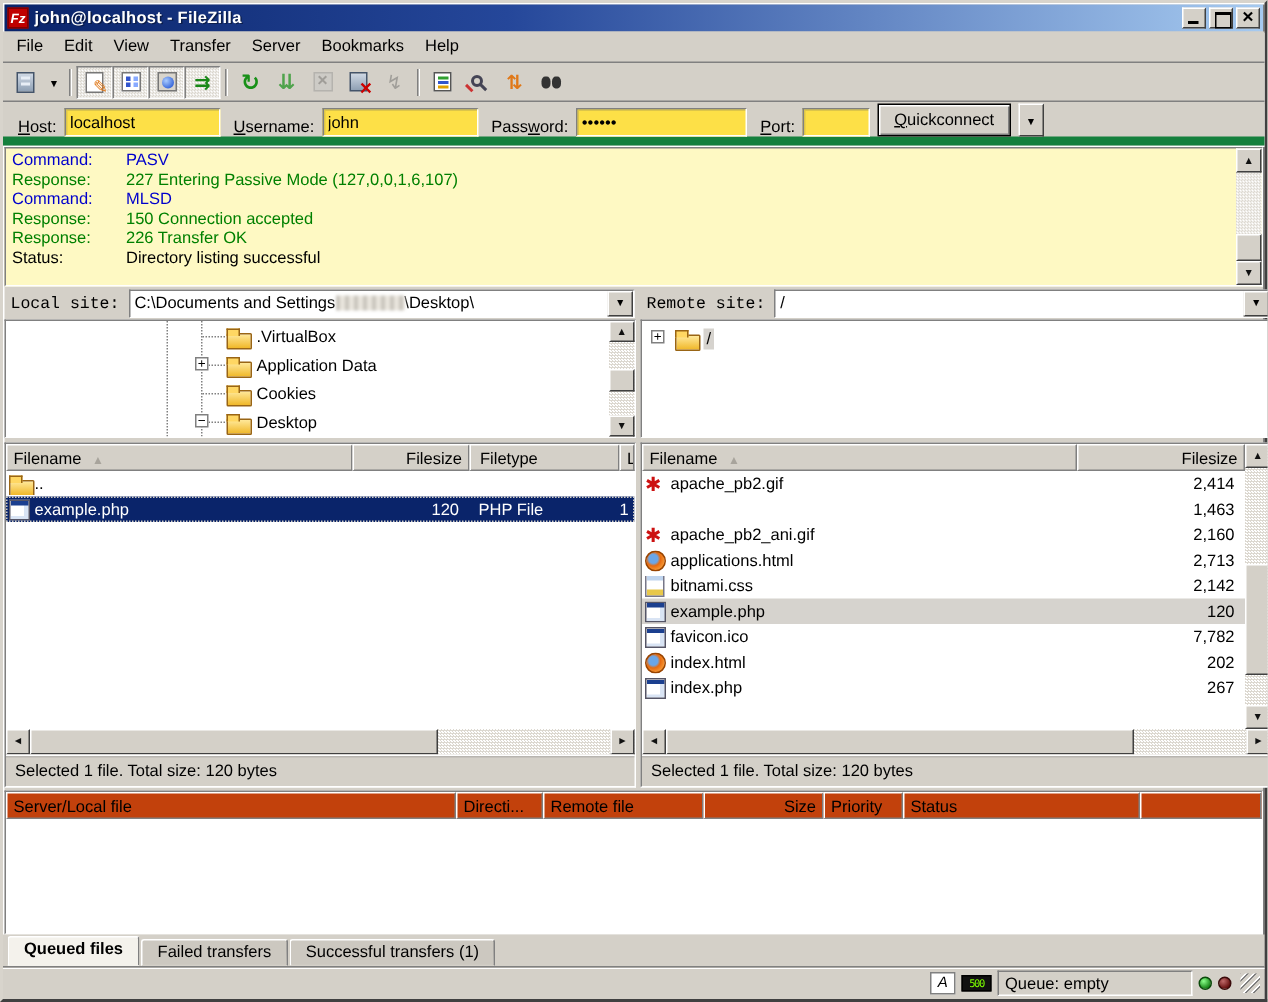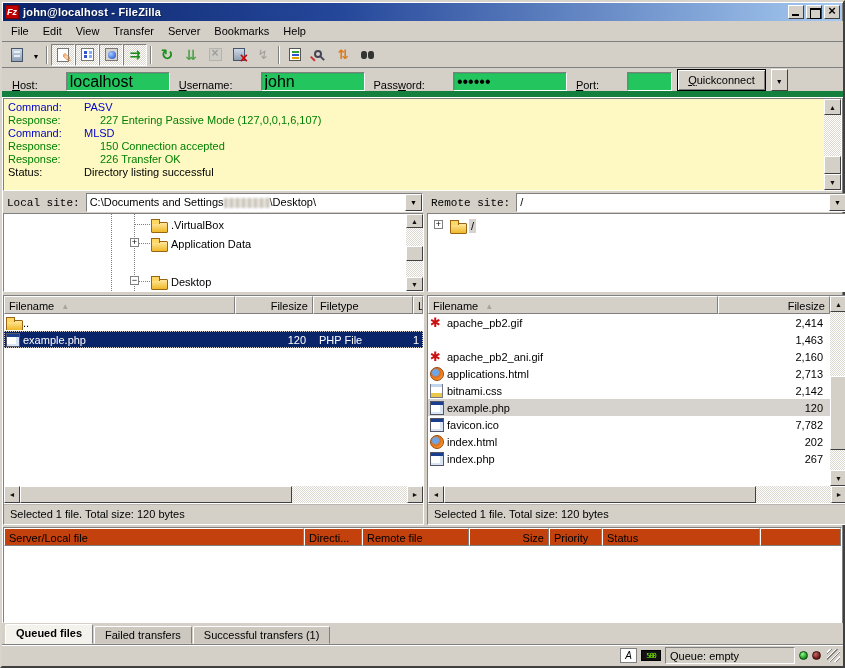--- a/index.html
+++ b/index.html
@@ -73,35 +73,35 @@
   .ic-mag { width:8px; height:8px; border:2px solid #445; border-radius:50%; position:relative; margin:-2px 0 0 -3px; }
   .ic-mag::after { content:""; position:absolute; width:2px; height:6px; background:#445;
     right:-3px; bottom:-5px; transform:rotate(-45deg); box-shadow:-7px -6px 0 #cc3333; }
   .ic-sync::before { content:"⇅"; font-size:13px; font-weight:bold; color:#e07818; }
   .ic-binoc { width:6px; height:8px; background:#333; border-radius:40%; box-shadow:7px 0 0 #333; margin-right:7px; }
 
   
   .qcbar { height:29px; flex:0 0 29px; display:flex; align-items:flex-end; gap:5px; padding:0 6px;
     border-bottom:6px solid #15803d; box-shadow:0 1px 0 #fff; background:#D4D0C8; }
   .qc-label { margin-left:4px; }
-  .field { height:19px; background:#22c55e; border:1px solid; border-color:#808080 #fff #fff #808080;
-    box-shadow:inset 1px 1px 0 #5a5a5a33; font-family:inherit; font-size:16px; padding:0 3px;margin-left:23px; }
+  .field { height:19px; background:#fde047; border:1px solid; border-color:#808080 #fff #fff #808080;
+    box-shadow:inset 1px 1px 0 #5a5a5a33; font-family:inherit; font-size:11px; padding:0 3px; }
   .qc-btn { height:22px; padding:0 10px; background:#D4D0C8; border:1px solid #000;
     box-shadow:inset 1px 1px 0 #fff, inset -1px -1px 0 #808080; font-size:11px; }
   .qc-dd { width:17px; height:22px; background:#D4D0C8; border:1px solid; border-color:#fff #404040 #404040 #fff;
     display:flex; align-items:center; justify-content:center; }
 
   
   .log { height:93px; flex:0 0 93px; background:#fef9c3; border:1px solid; border-color:#808080 #fff #fff #808080;
     margin:1px 1px 0 1px; display:flex; }
   .log-lines { flex:1; padding:2px 0 0 4px; overflow:hidden; }
   .log-line { display:flex; height:13px; line-height:13px; white-space:nowrap; }
   .log-line .llabel { width:76px; flex:0 0 76px; }
   .log-line[data-type="command"] { color:#0000CC; }
-  .log-line[data-type="response"] { color:#008000;gap:16px; }
+  .log-line[data-type="response"] { color:#008000; }
   .log-line[data-type="status"] { color:#000; }
 
   
   .vscroll { width:17px; flex:0 0 17px; background:repeating-conic-gradient(#ffffff 0 25%, #dcd8d0 0 50%) 0 0/2px 2px;
     display:flex; flex-direction:column; }
   .sbtn { height:16px; flex:0 0 16px; background:#D4D0C8; border:1px solid; border-color:#fff #404040 #404040 #fff;
     display:flex; align-items:center; justify-content:center; font-size:7px; color:#111; }
   .sbtn.left::before { content:"◄"; } .sbtn.right::before { content:"►"; }
   .sbtn.up::before { content:"▲"; } .sbtn.down::before { content:"▼"; }
   .sthumb { background:#D4D0C8; border:1px solid; border-color:#fff #404040 #404040 #fff; }
@@ -352,20 +352,26 @@
             <span class="stub" style="left:131px;top:9px"></span>
 
             <span class="fic" data-icon="folder" style="position:absolute;left:147px"></span>
             <span class="tree-label" style="position:absolute;left:165px">.VirtualBox</span>
           </div>
           <div class="trow" style="top:20px">
             <span class="stub" style="left:131px;top:9px"></span>
             <span class="expander" style="left:126px;top:4px" data-exp="plus"></span>
             <span class="fic" data-icon="folder" style="position:absolute;left:147px"></span>
             <span class="tree-label" style="position:absolute;left:165px">Application Data</span>
+          </div>
+          <div class="trow" style="top:39px">
+            <span class="stub" style="left:131px;top:9px"></span>
+
+            <span class="fic" data-icon="folder" style="position:absolute;left:147px"></span>
+            <span class="tree-label" style="position:absolute;left:165px">Cookies</span>
           </div>
           <div class="trow" style="top:58px">
             <span class="stub" style="left:131px;top:9px"></span>
             <span class="expander" style="left:126px;top:4px" data-exp="minus"></span>
             <span class="fic" data-icon="folder" style="position:absolute;left:147px"></span>
             <span class="tree-label" style="position:absolute;left:165px">Desktop</span>
           </div>
         </div>
         <div class="vscroll">
           <span class="sbtn up" style="height:14px;flex-basis:14px"></span>

